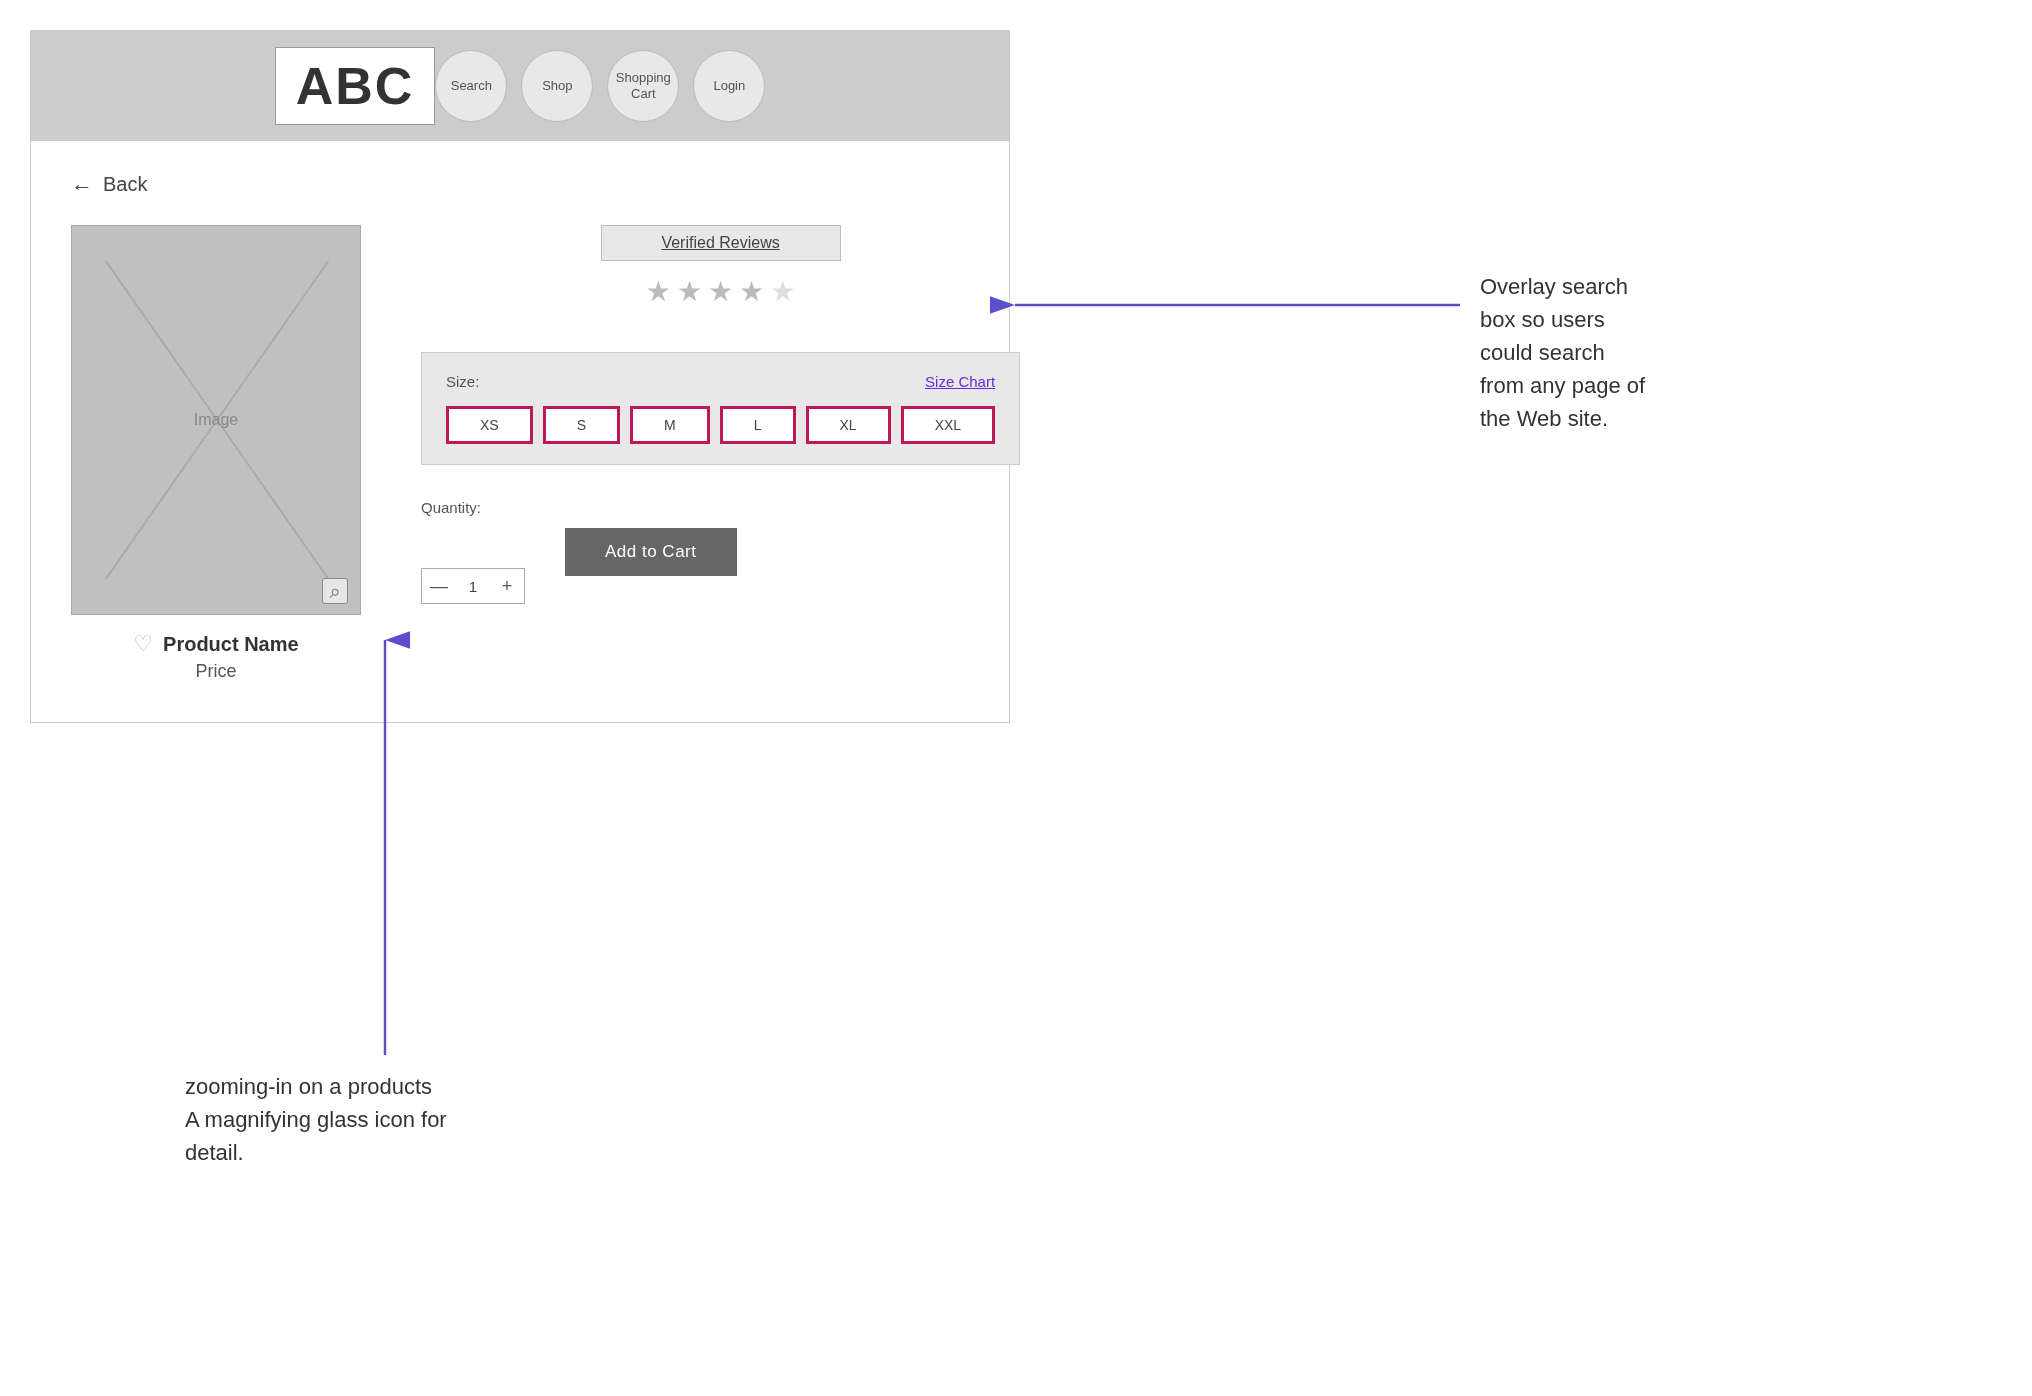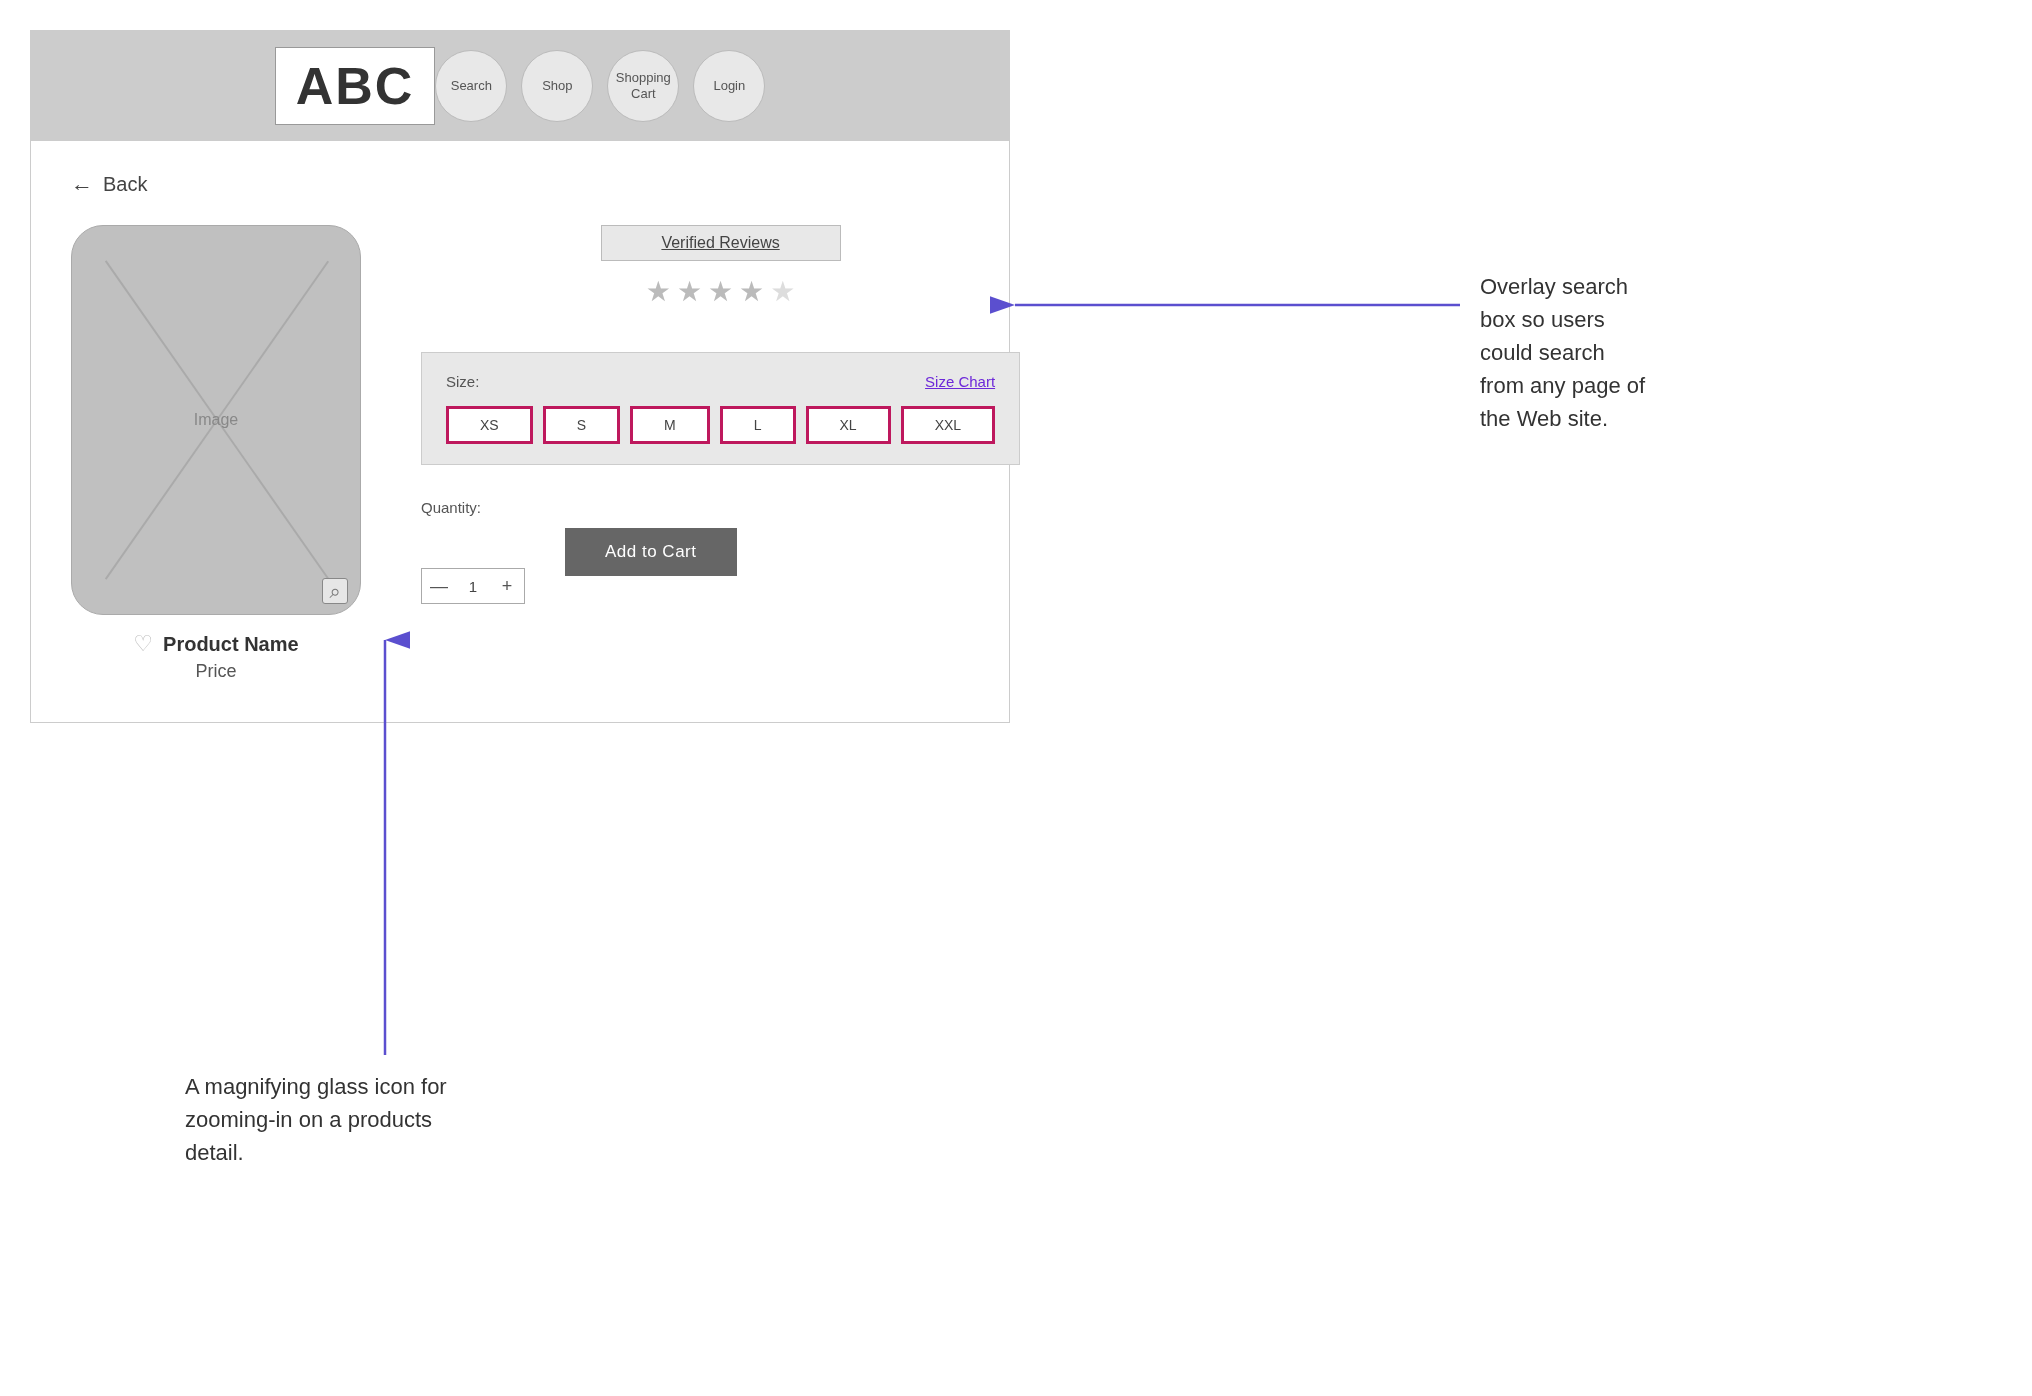--- a/index.html
+++ b/index.html
@@ -325,21 +325,21 @@
     <div class="page-content">
 
       <div class="back-nav">
         <span class="back-arrow">←</span>
         <span>Back</span>
       </div>
 
       <div class="product-section">
 
         <div class="product-left">
-          <div class="product-image-box" style="background: rgb(192, 192, 192); border-radius: 32px;">
+          <div class="product-image-box" style="background: rgb(192, 192, 192);">
             <span class="image-label">Image</span>
             <div class="zoom-icon">⌕</div>
           </div>
           <div class="product-info">
             <span class="heart-icon">♡</span>
             <span class="product-name">Product Name</span>
           </div>
           <div class="product-price">Price</div>
         </div>
 
@@ -405,18 +405,18 @@
 
   <div style="position:absolute; top:270px; left:1480px; width:240px; font-size:22px; color:#333; line-height:1.5;">
     <div>Overlay search</div>
     <div>box so users</div>
     <div>could search</div>
     <div>from any page of</div>
     <div>the Web site.</div>
   </div>
 
   <div style="position:absolute; top:1070px; left:185px; width:420px; font-size:22px; color:#333; line-height:1.5;">
+    <div>zooming-in on a products</div>
     <div>A magnifying glass icon for</div>
-    <div>zooming-in on a products</div>
     <div>detail.</div>
   </div>
 
 </div>
 
 </body></html>

